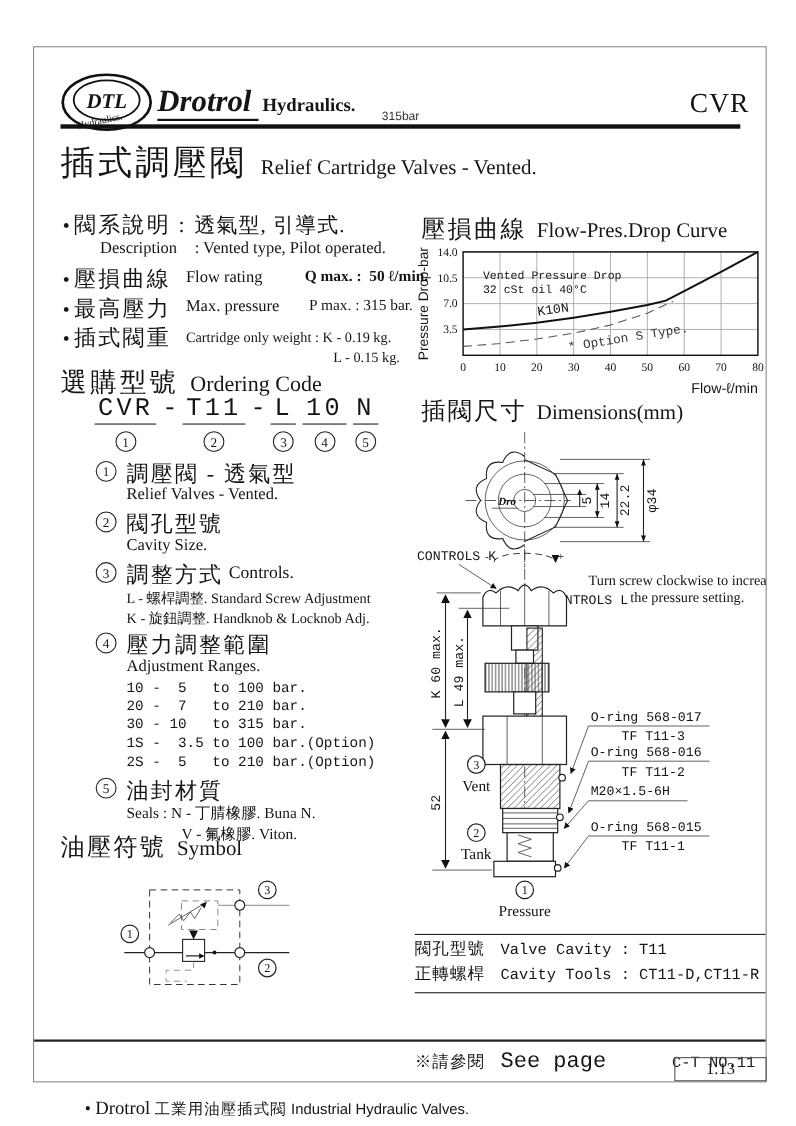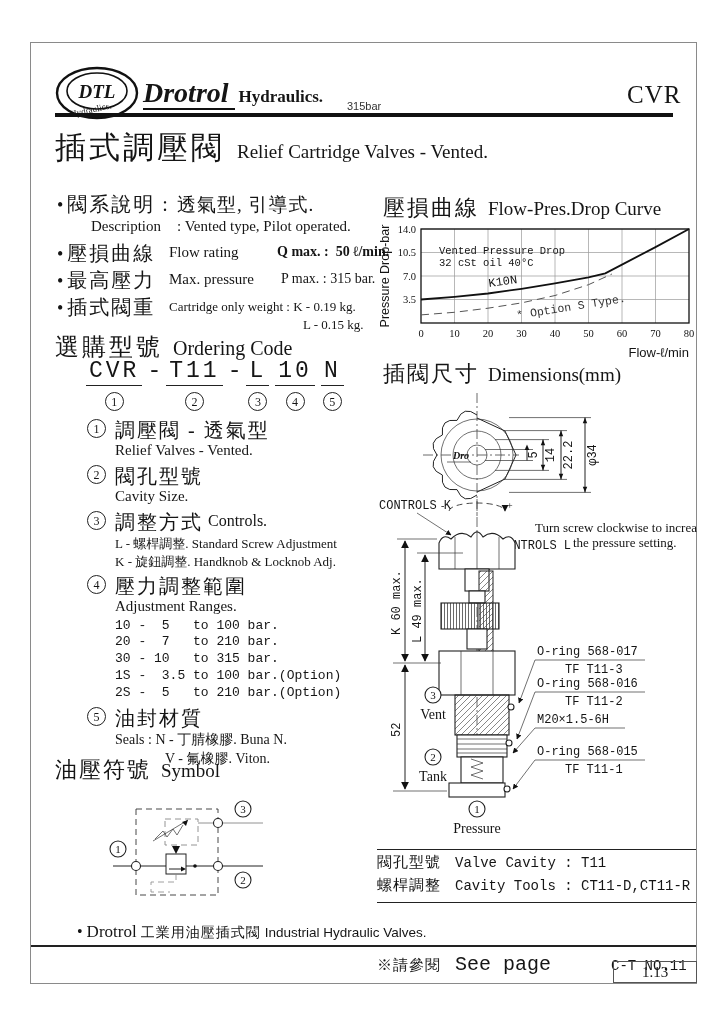--- a/index.html
+++ b/index.html
@@ -375,33 +375,33 @@
   </svg>
 
 
   <div class="tbl">
     <div class="tblLine"></div>
     <div class="row" style="margin-top:3px;">
       <span style="width:72px;font-size:15px;letter-spacing:1px;">閥孔型號</span>
       <span class="mono" style="font-size:14px;margin-left:6px;">Valve Cavity : T11</span>
     </div>
     <div class="row">
-      <span style="width:72px;font-size:15px;letter-spacing:1px;">螺桿調整</span>
+      <span style="width:72px;font-size:15px;letter-spacing:1px;">正轉螺桿</span>
       <span class="mono" style="font-size:14px;margin-left:6px;">Cavity Tools : CT11-D,CT11-R</span>
     </div>
     <div class="tblLine" style="margin-top:3px;"></div>
     <div class="row" style="margin-top:5px;">
       <span style="width:72px;font-size:15px;letter-spacing:1px;margin-top:48px;">※請參閱</span>
       <span class="mono" style="font-size:20px;margin-left:6px;">See page</span>
       <span class="mono" style="font-size:14px;margin-left:60px;">C-T NO.11</span>
     </div>
   </div>
 
   <div class="rule" style="left:0;top:902px;width:665px;height:1.5px;background:#222;"></div>
-  <div class="abs" style="left:46px;top:879px;">
+  <div class="abs" style="left:46px;top:955px;">
     <span style="font-size:16px;">•</span>
     <span style="font-size:17px;">Drotrol</span>
     <span style="font-size:14px;letter-spacing:1px;">工業用油壓插式閥</span>
     <span class="sans" style="font-size:13.5px;">Industrial Hydraulic Valves.</span>
   </div>
   <div class="abs" style="left:582px;top:918px;width:82px;height:20px;border:1.5px solid #555;display:flex;align-items:center;justify-content:center;font-size:15px;">
     <span>1.13</span>
   </div>
 
 </div>

